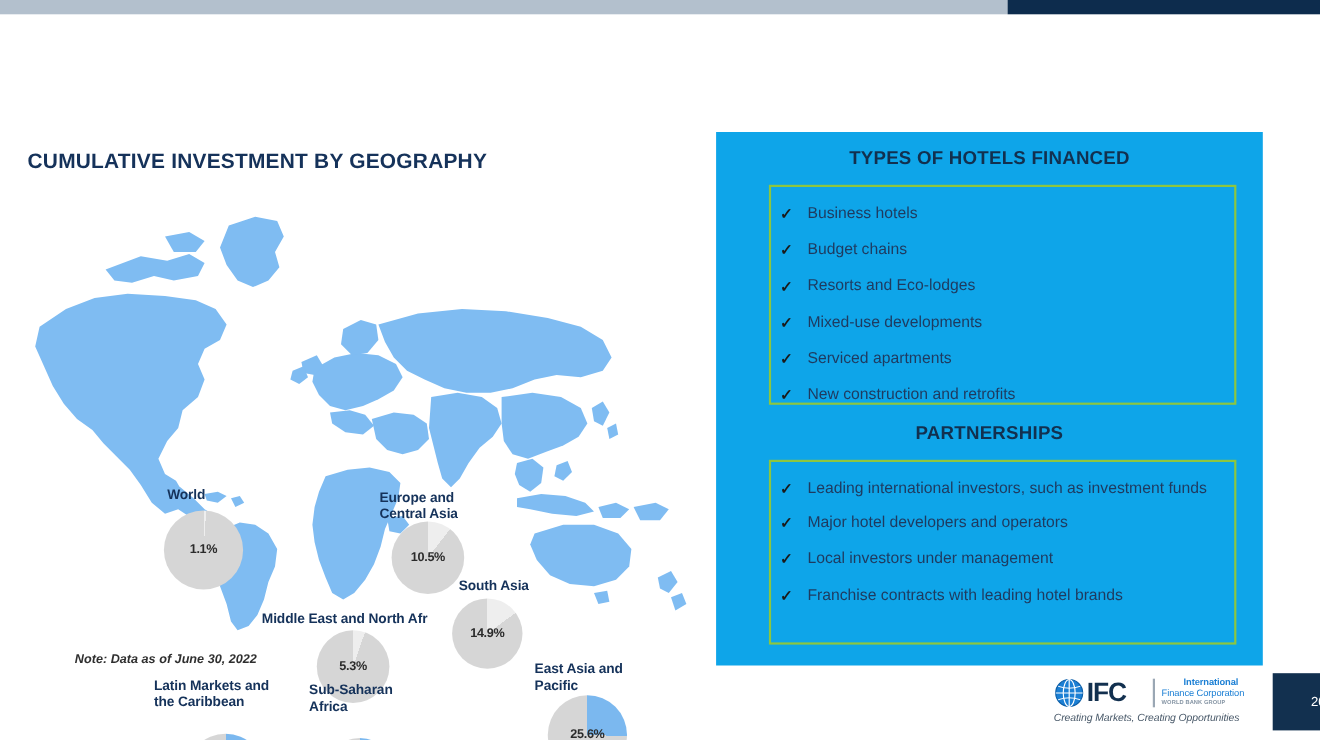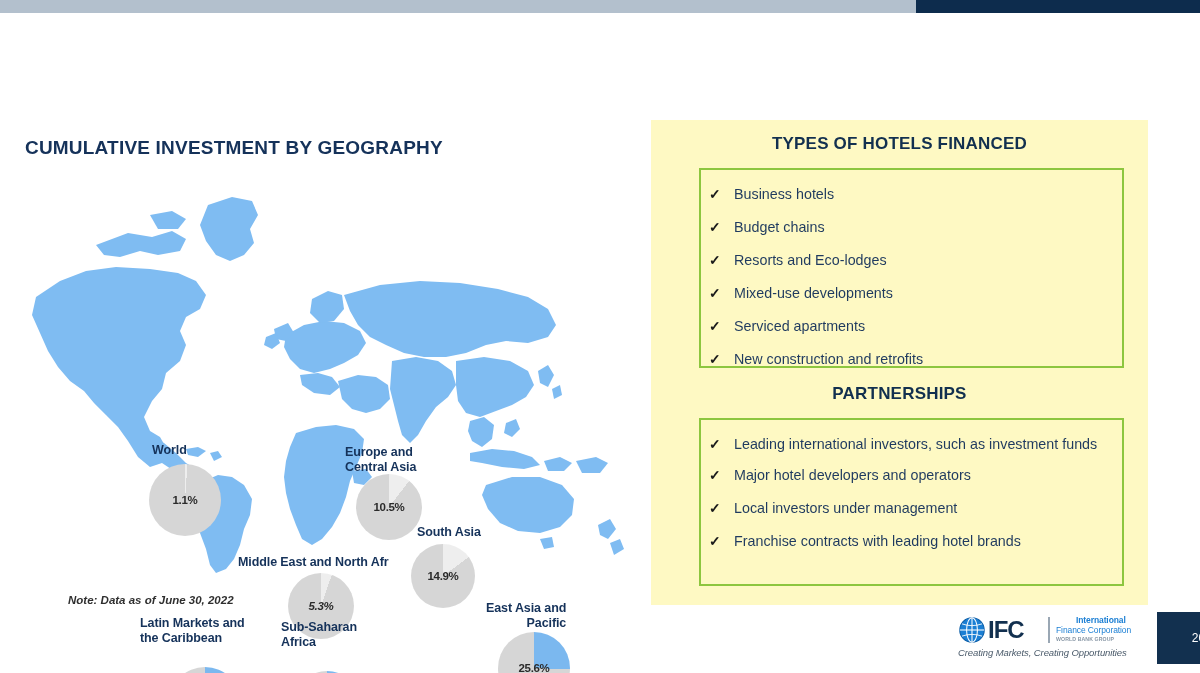--- a/index.html
+++ b/index.html
@@ -48,21 +48,21 @@
 
   
   .note{
     position:absolute;left:68px;top:594px;
     font-size:11.5px;font-style:italic;font-weight:bold;color:#2f2f2f;
   }
 
   
   .right-panel{
     position:absolute;left:651px;top:120px;width:497px;height:485px;
-    background:#fef9c3;
+    background:#0ea5e9;
   }
   .panel-title{
     position:absolute;left:0;right:0;text-align:center;
     font-size:17px;font-weight:bold;color:#12304f;letter-spacing:0.2px;
   }
   .green-box{
     position:absolute;border:2.5px solid #8dc63f;background:transparent;
   }
   .bullet-list{list-style:none;margin:0;padding:0;}
   .bullet{
@@ -188,28 +188,28 @@
       <div class="geo-label" style="left: 152px; top: 443px;">World</div>
       <div class="pie" style="left: 356px; top: 474px; width: 66px; height: 66px; background: conic-gradient(rgb(238, 238, 238) 0deg, rgb(238, 238, 238) 37.8deg, rgb(214, 214, 214) 37.8deg, rgb(214, 214, 214) 360deg);">
         <div class="pie-label">10.5%</div>
       </div>
       <div class="geo-label" style="left: 345px; top: 445px;">Europe and
 Central Asia</div>
       <div class="pie" style="left: 411px; top: 544px; width: 64px; height: 64px; background: conic-gradient(rgb(238, 238, 238) 0deg, rgb(238, 238, 238) 53.64deg, rgb(214, 214, 214) 53.64deg, rgb(214, 214, 214) 360deg);">
         <div class="pie-label">14.9%</div>
       </div>
       <div class="geo-label" style="left: 417px; top: 525px;">South Asia</div>
-      <div class="pie" style="left: 288px; top: 573px; width: 66px; height: 66px; background: conic-gradient(rgb(238, 238, 238) 0deg, rgb(238, 238, 238) 19.08deg, rgb(214, 214, 214) 19.08deg, rgb(214, 214, 214) 360deg); font-style: italic;">
+      <div class="pie" style="left: 288px; top: 573px; width: 66px; height: 66px; background: conic-gradient(rgb(238, 238, 238) 0deg, rgb(238, 238, 238) 19.08deg, rgb(214, 214, 214) 19.08deg, rgb(214, 214, 214) 360deg);">
         <div class="pie-label">5.3%</div>
       </div>
       <div class="geo-label" style="left: 238px; top: 555px;">Middle East and North Afr</div>
       <div class="pie" style="left: 498px; top: 632px; width: 72px; height: 72px; background: conic-gradient(rgb(123, 184, 239) 0deg, rgb(123, 184, 239) 92.16deg, rgb(214, 214, 214) 92.16deg, rgb(214, 214, 214) 360deg);">
         <div class="pie-label">25.6%</div>
       </div>
-      <div class="geo-label" style="left: 486px; top: 601px; text-align: right;">East Asia and
+      <div class="geo-label" style="left: 486px; top: 601px;">East Asia and
 Pacific</div>
       <div class="pie" style="left: 169px; top: 667px; width: 72px; height: 72px; background: conic-gradient(rgb(123, 184, 239) 0deg, rgb(123, 184, 239) 83.52deg, rgb(214, 214, 214) 83.52deg, rgb(214, 214, 214) 360deg);"></div>
       <div class="geo-label" style="left: 140px; top: 616px;">Latin Markets and
 the Caribbean</div>
       <div class="pie" style="left: 294px; top: 671px; width: 66px; height: 66px; background: conic-gradient(rgb(123, 184, 239) 0deg, rgb(123, 184, 239) 69.48deg, rgb(214, 214, 214) 69.48deg, rgb(214, 214, 214) 360deg);"></div>
       <div class="geo-label" style="left: 281px; top: 620px;">Sub-Saharan
 Africa</div>
     </div>
 
   <div class="note">Note: Data as of June 30, 2022</div>

